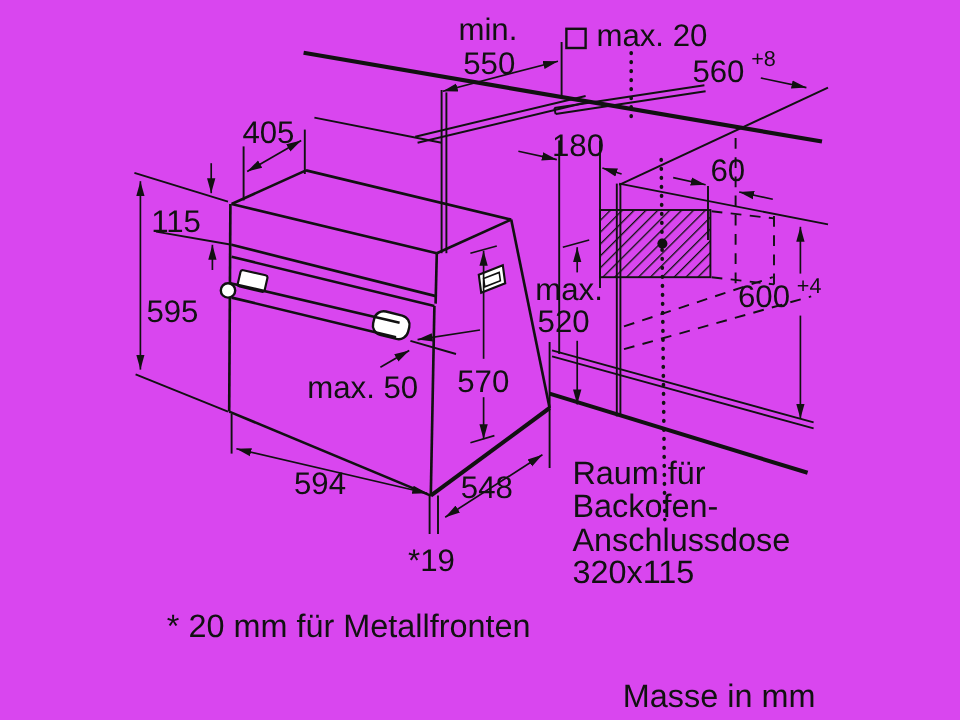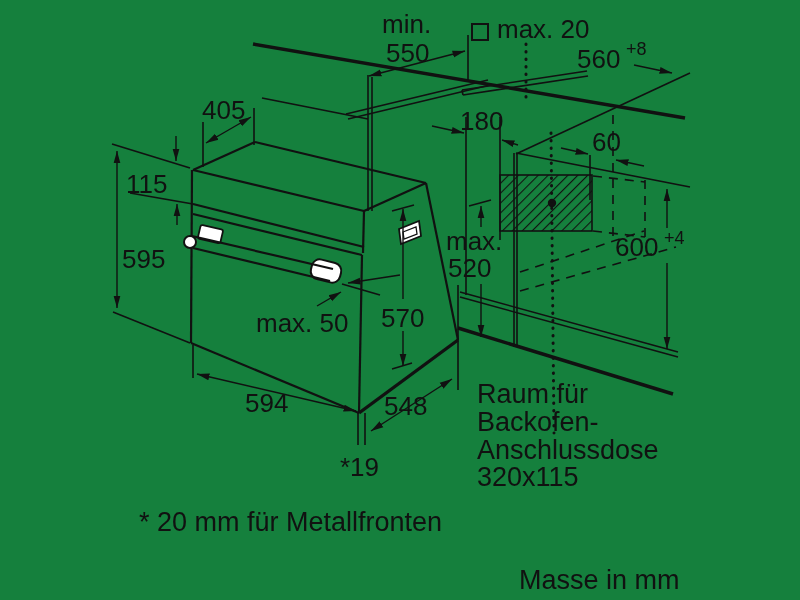--- a/index.html
+++ b/index.html
@@ -1,16 +1,16 @@
 <!DOCTYPE html>
 <html><head>
 <meta charset="utf-8">
 <style>
   html,body{margin:0;padding:0;background:#ffffff;}
-  .stage{width:800px;height:600px;background:#15803d;position:relative;overflow:hidden;}
+  .stage{width:800px;height:600px;background:#d946ef;position:relative;overflow:hidden;}
   svg text{font-family:"Liberation Sans","DejaVu Sans",sans-serif;fill:#111;}
   .dimtxt{font-size:26px;}
   .suptxt{font-size:18px;}
   .bigtxt{font-size:27px;}
   .thin{stroke:#111;stroke-width:1.6;fill:none;}
   .dim{stroke:#111;stroke-width:1.4;fill:none;}
   .thick{stroke:#111;stroke-width:3.4;fill:none;}
   .mid{stroke:#111;stroke-width:2.2;fill:none;}
   .dash{stroke:#111;stroke-width:1.6;fill:none;stroke-dasharray:9 7;}
   .dot{stroke:#111;stroke-width:3;fill:none;stroke-dasharray:0.5 7;stroke-linecap:round;}

